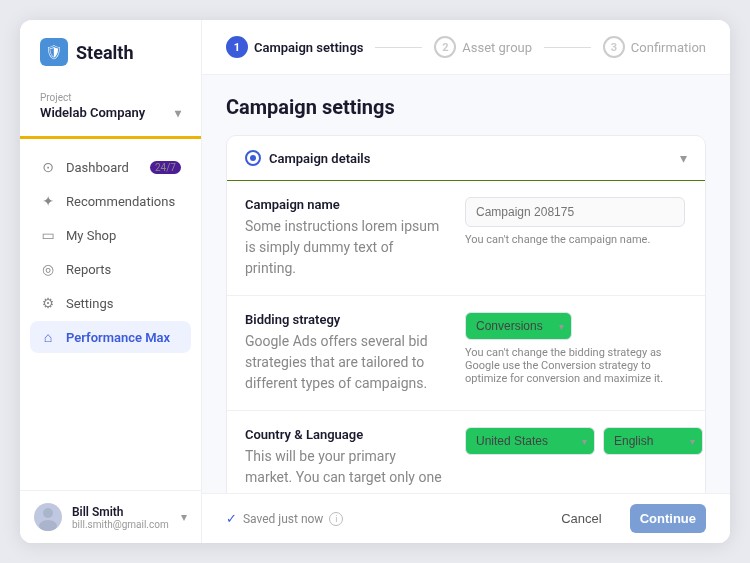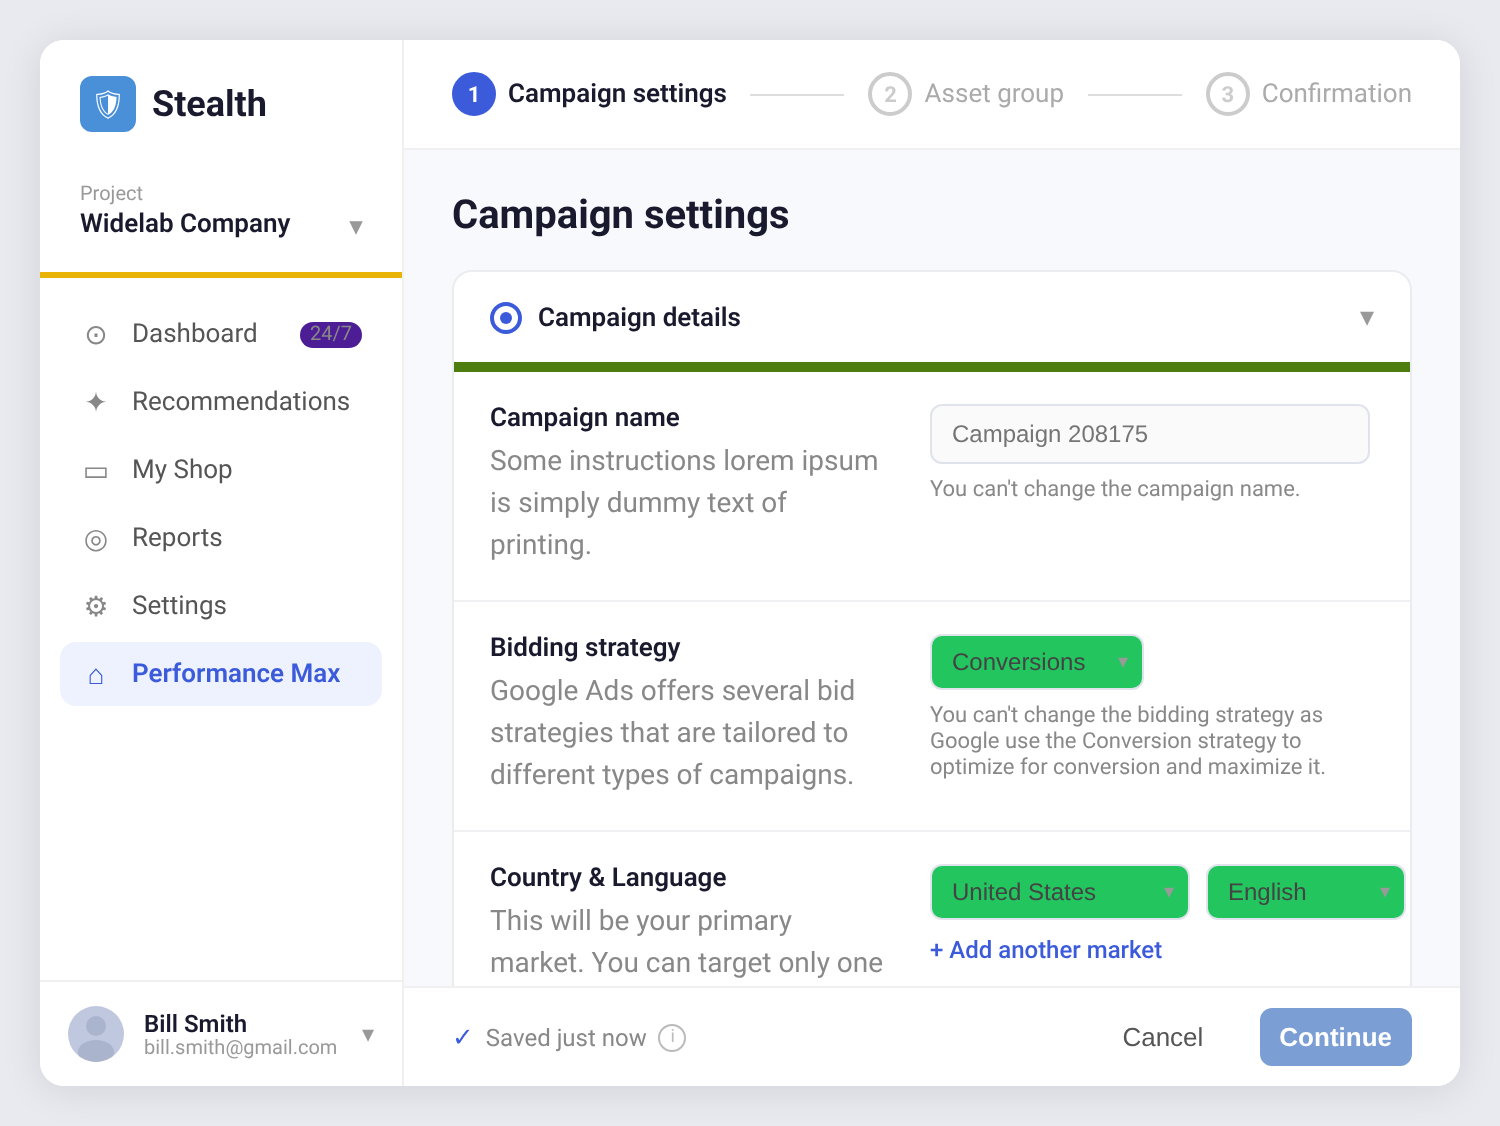--- a/index.html
+++ b/index.html
@@ -205,24 +205,24 @@
       margin-bottom: 16px;
     }
     .card {
       background: #fff;
       border-radius: 10px;
       border: 1px solid #eaecf0;
       overflow: hidden;
     }
     .card-section-header {
       display: flex;
-      align-items: flex-end;
+      align-items: center;
       justify-content: space-between;
       padding: 14px 18px;
-      border-bottom: 5px solid #4d7c0f;
+      border-bottom: 1px solid #4d7c0f;
       cursor: pointer;
     }
     .card-section-title {
       display: flex;
       align-items: center;
       gap: 8px;
       font-size: 13px;
       font-weight: 600;
       color: #1a1a2e;
     }
@@ -545,23 +545,20 @@
               <div class="select-wrapper">
                 <select class="form-select" style="min-width:100px;">
                   <option>English</option>
                   <option>Spanish</option>
                   <option>French</option>
                   <option>German</option>
                 </select>
                 <span class="select-arrow">▾</span>
               </div>
             </div>
-            <div class="add-market">
-              <span>+ Add another market</span>
-            </div>
           </div>
         </div>
 
         <div class="collapsible-row">
           <div class="collapsible-left">
             <div class="radio-circle"></div>
             <span class="collapsible-label">Budget</span>
           </div>
           <div style="display:flex;align-items:center;gap:10px;">
             <span class="collapsible-value">Not defined</span>

